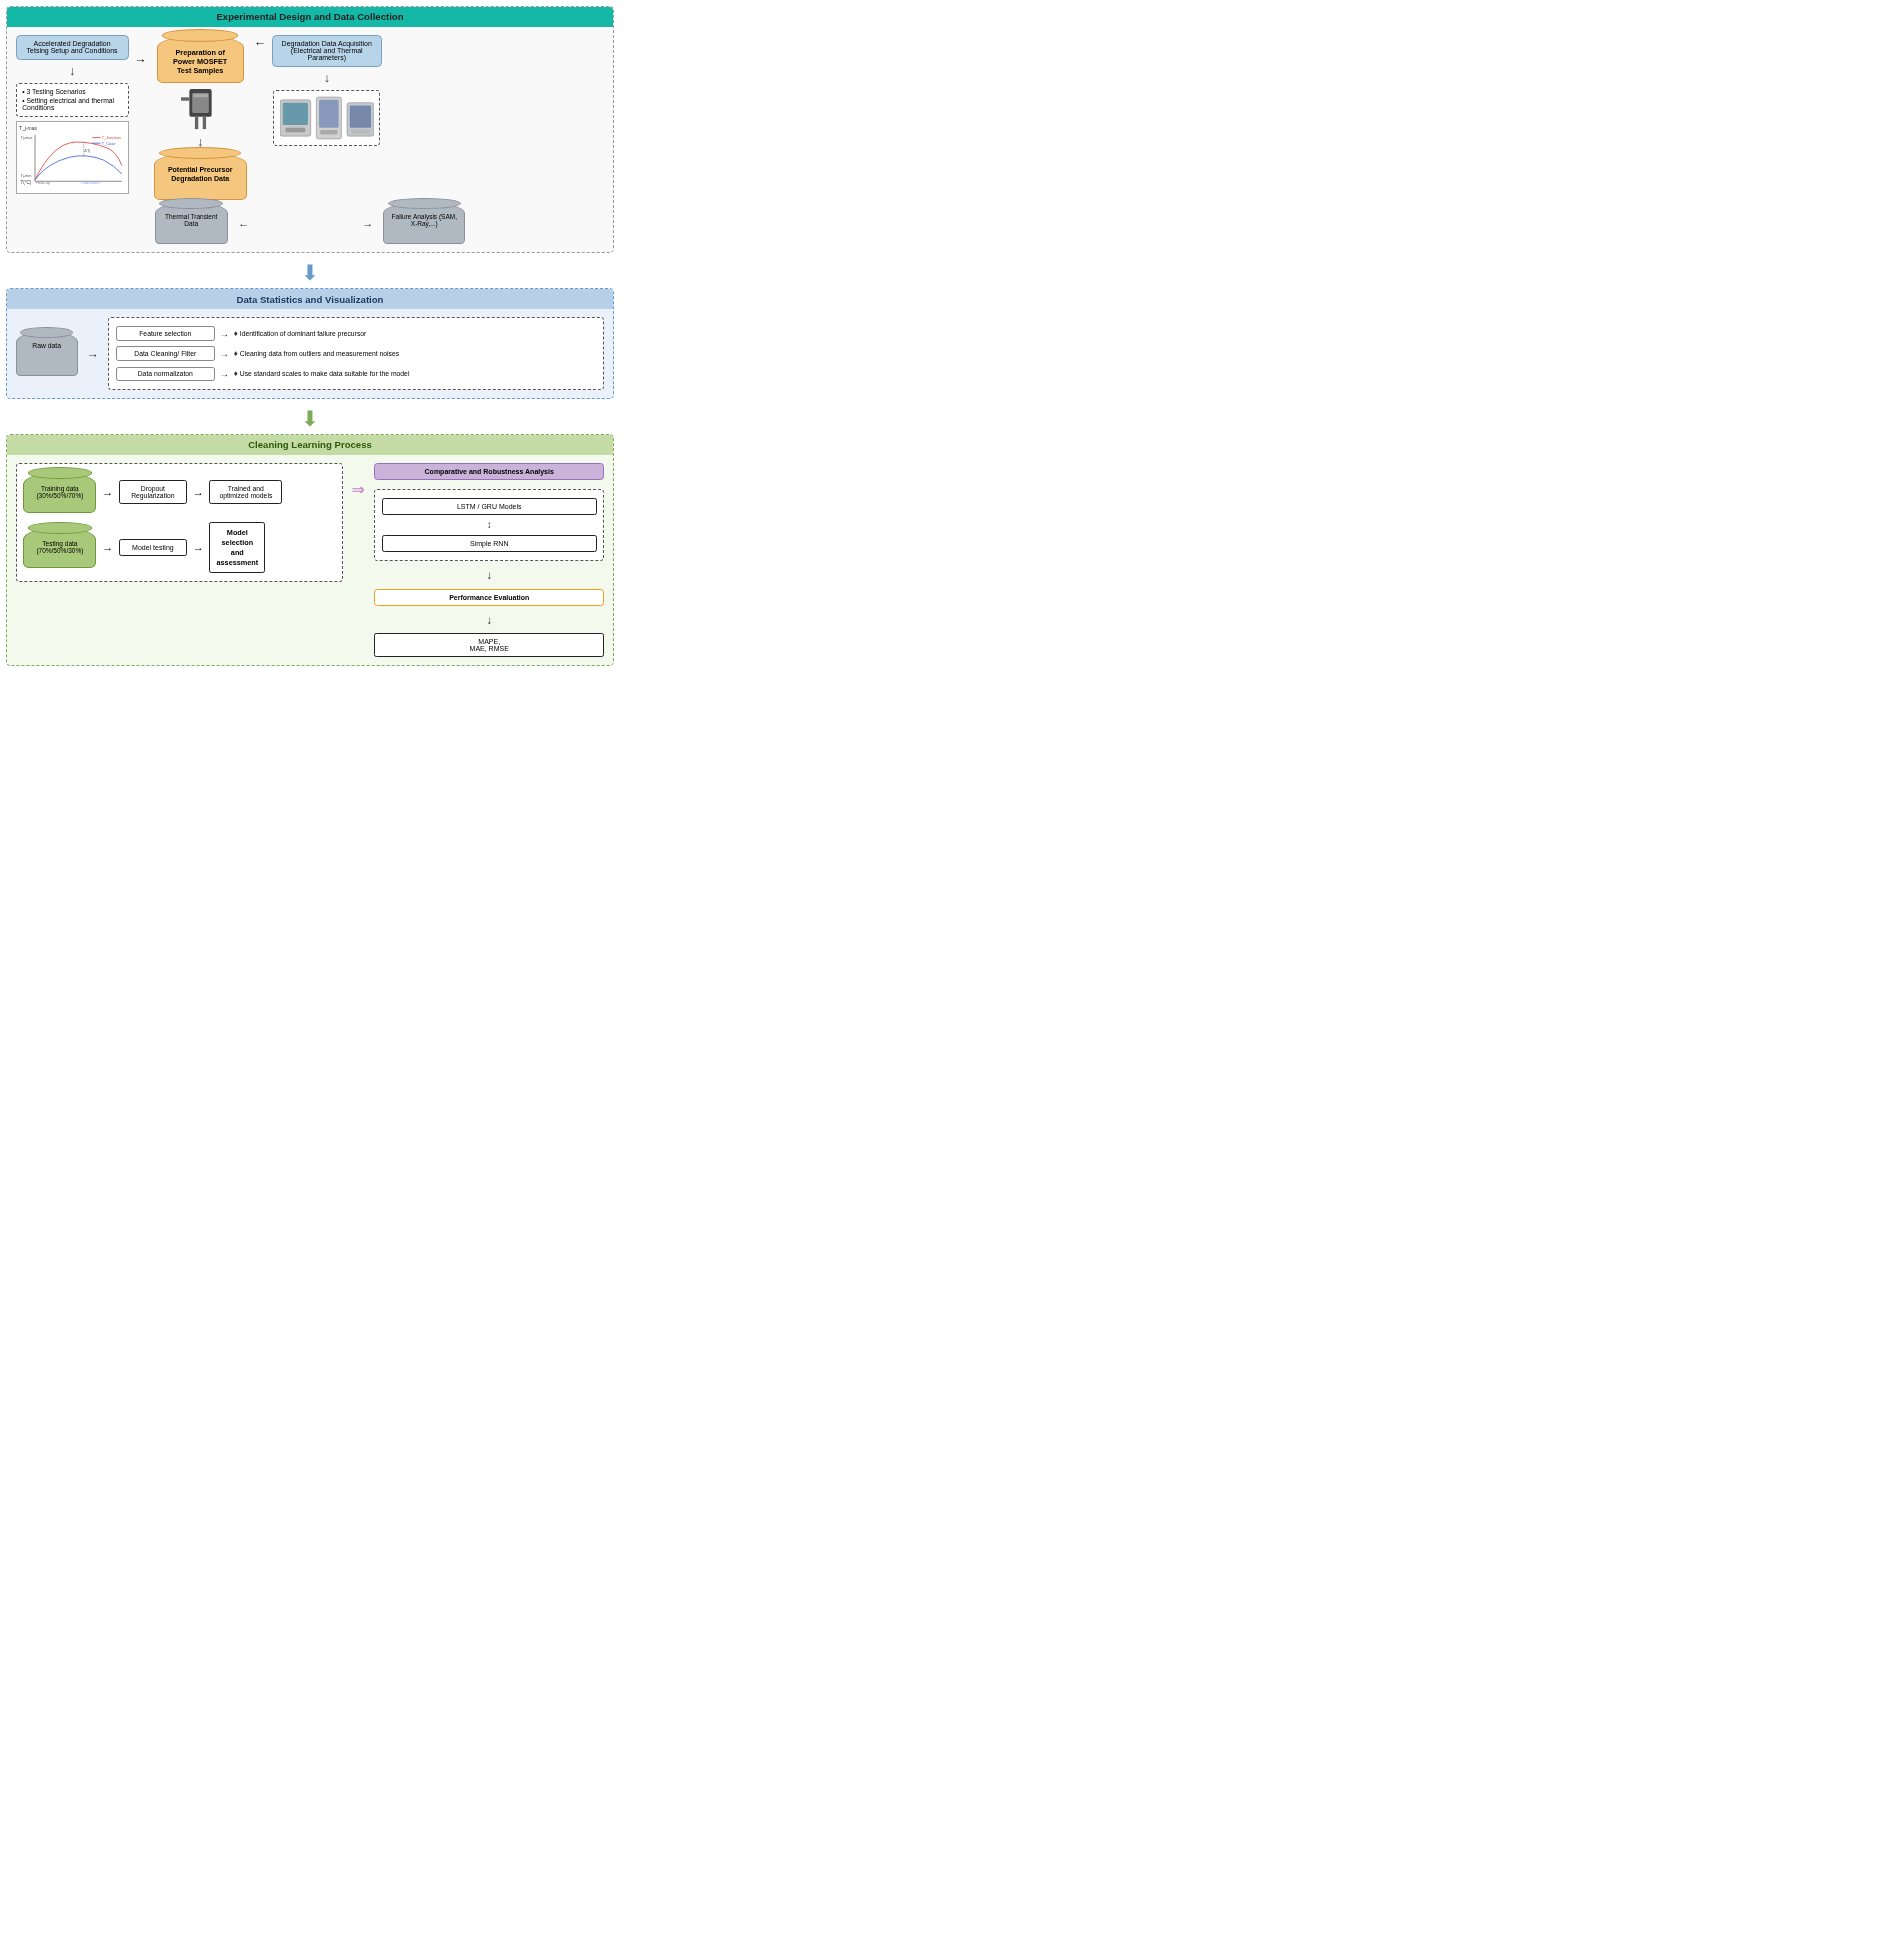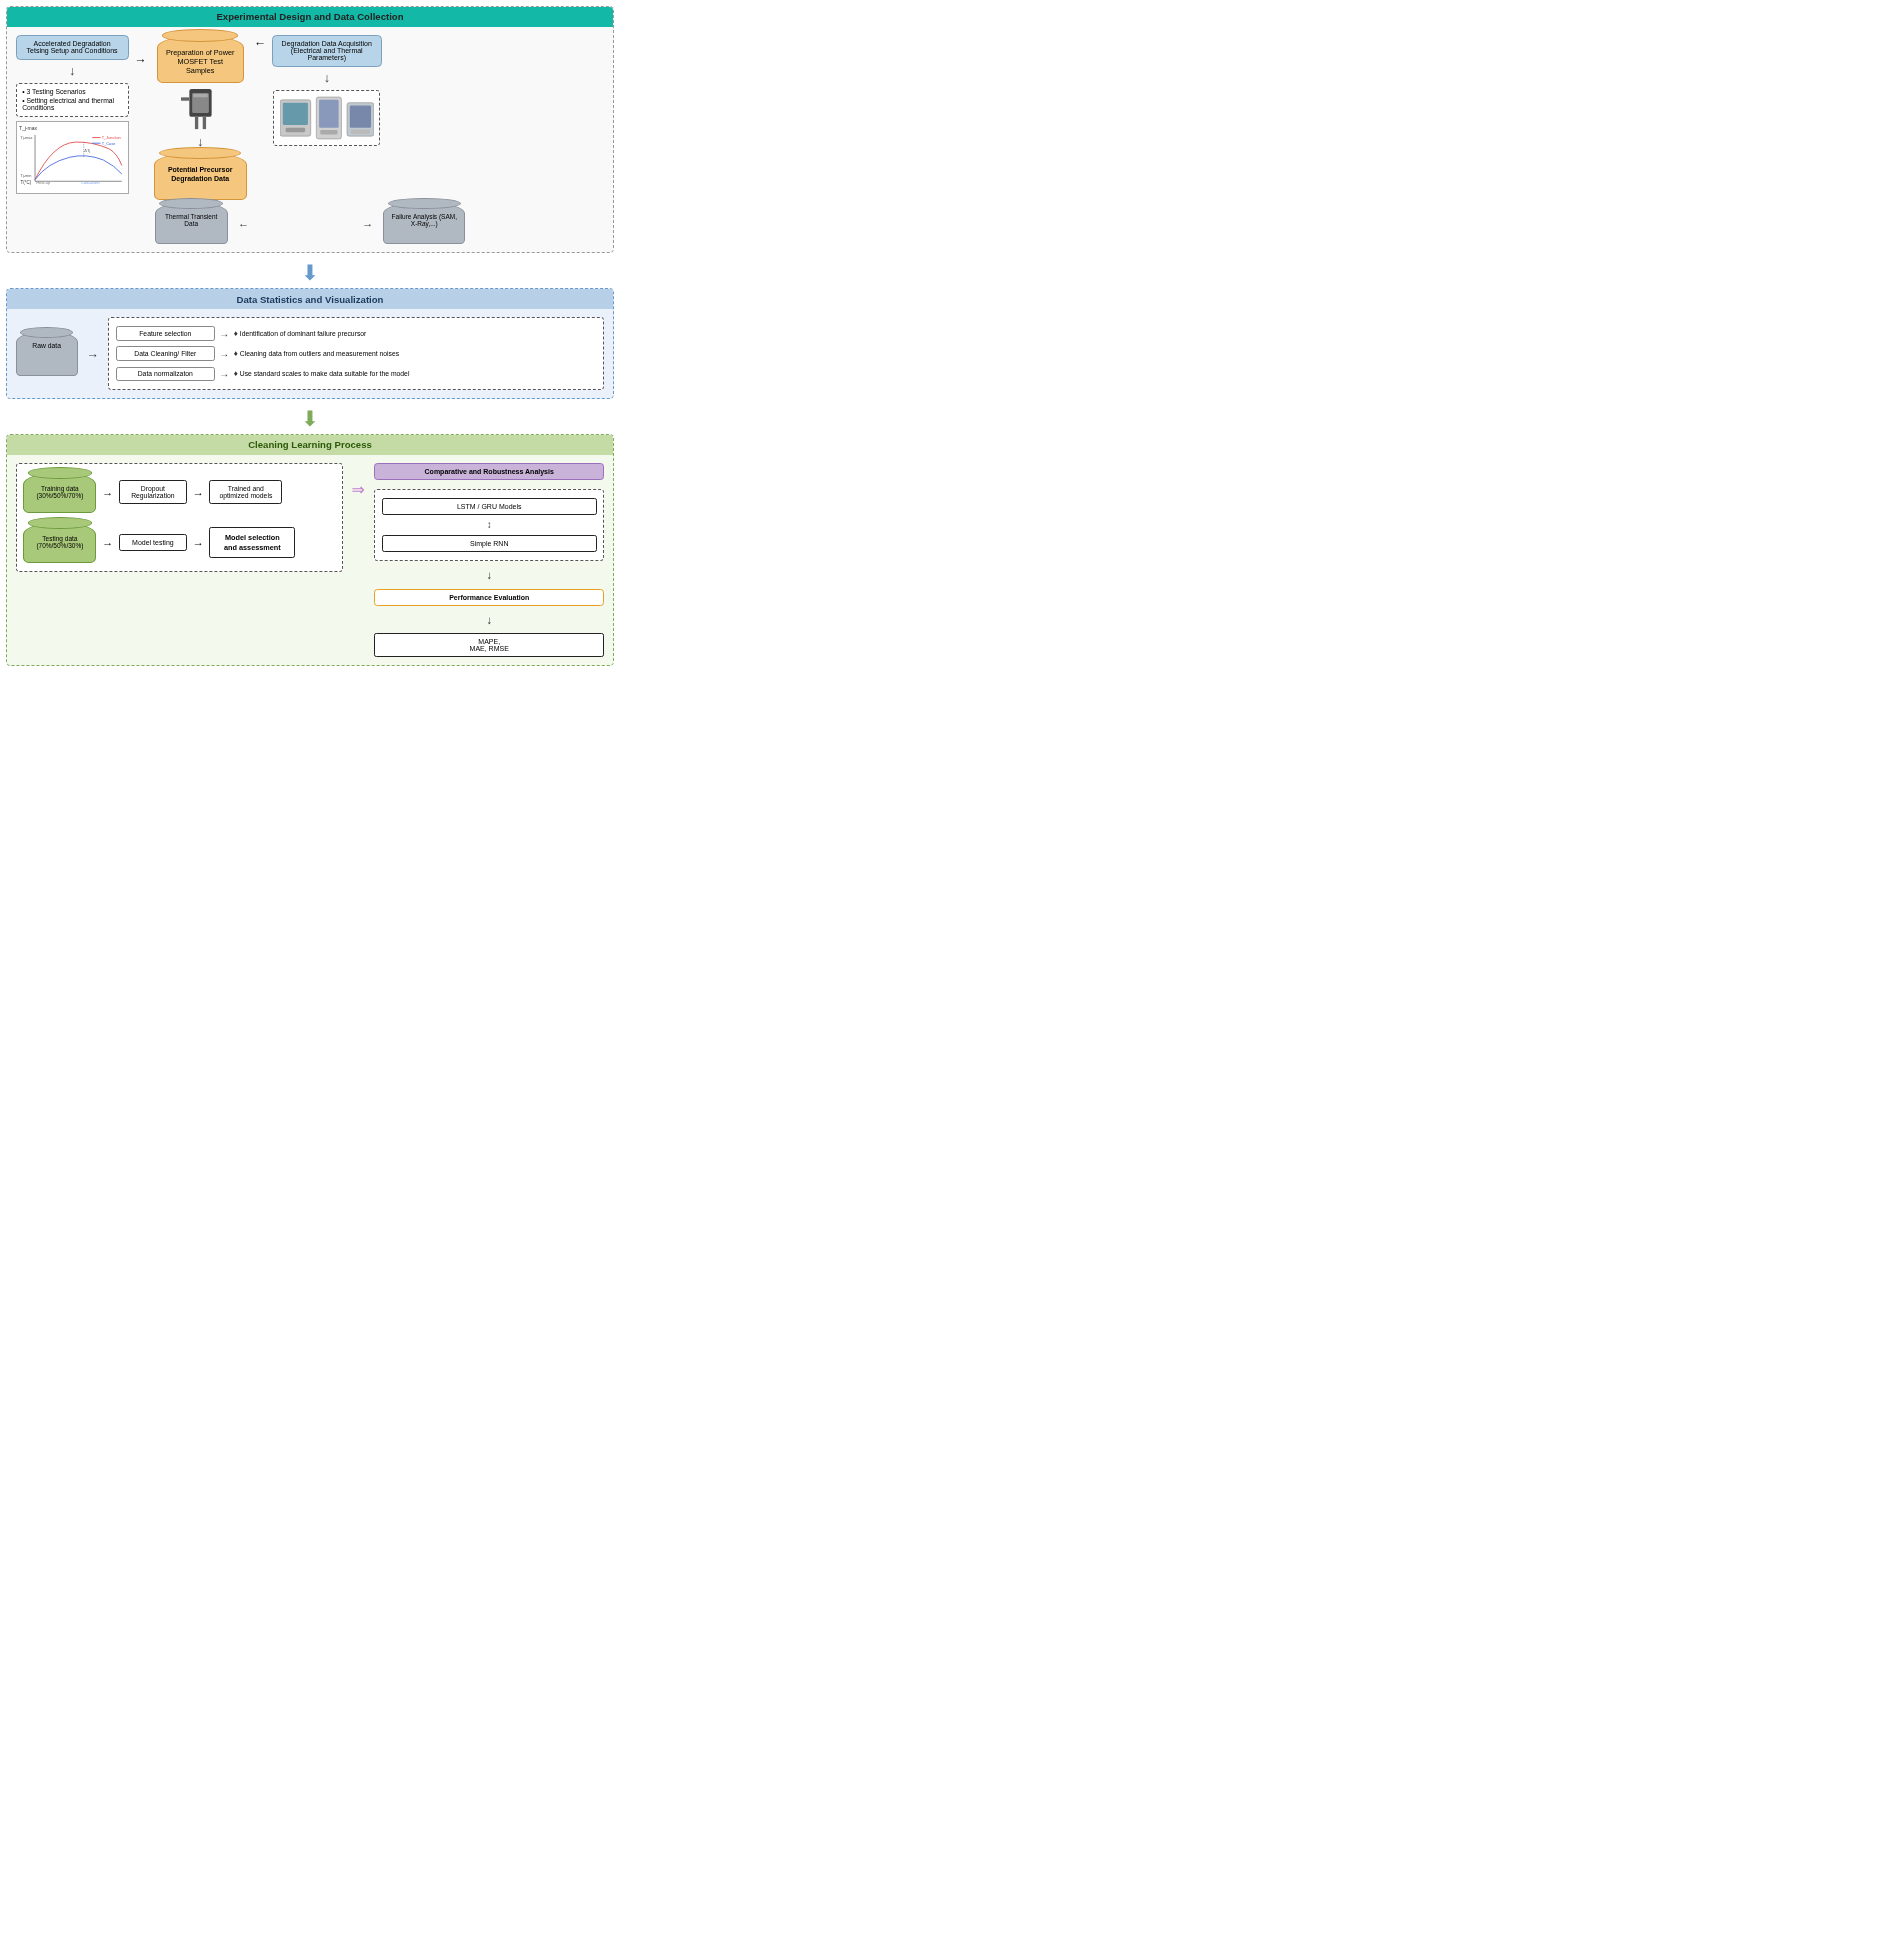--- a/index.html
+++ b/index.html
@@ -235,21 +235,21 @@
         </div>
       </div>
 
       <div style="display:flex; flex-direction:column; align-items:center; justify-content:flex-start; padding-top:17px;">
         <div style="font-size:12.4px;">→</div>
       </div>
 
       <div style="flex:0 0 96px; display:flex; flex-direction:column; align-items:center; gap:3.4px;">
         <div class="orange-cylinder" style="width:87px; min-height:45px; position:relative;">
           <div style="position:absolute; top:-6.2px; left:4.5px; right:4.5px; height:12.4px; background:#f5c77e; border:1.1px solid #d4943a; border-radius:50%;"></div>
-          <span style="font-size:7.3px; font-weight:normal;">Preparation of Power MOSFET Test Samples</span>
+          <span style="font-size:7.3px; font-weight:bold;">Preparation of Power MOSFET Test Samples</span>
         </div>
 
         <div style="width:45px; height:45px; display:flex; flex-direction:column; align-items:center; justify-content:flex-end;">
           <svg width="39" height="45" viewBox="0 0 70 80">
 
             <rect x="15" y="5" width="40" height="50" rx="4" fill="#444"></rect>
             <rect x="20" y="12" width="30" height="36" rx="2" fill="#888"></rect>
             <rect x="22" y="14" width="26" height="6" rx="1" fill="#aaa"></rect>
 
             <rect x="25" y="55" width="6" height="22" fill="#666"></rect>
@@ -411,21 +411,21 @@
             <span style="white-space:pre-line; font-size:6.5px; font-weight:normal;">Testing data
 (70%/50%/30%)</span>
           </div>
           <div style="font-size:11.3px;">→</div>
 
           <div class="black-box" style="width:68px;">
             <span>Model testing</span>
           </div>
           <div style="font-size:11.3px;">→</div>
 
-          <div style="width:86px; border:0.8px solid #222; border-radius:2.3px; padding:4.5px; text-align:center; background:#fff;">
+          <div style="width:56px; border:0.8px solid #222; border-radius:2.3px; padding:4.5px; text-align:center; background:#fff;">
             <strong style="white-space:pre-line; font-size:7.3px;">Model selection
 and assessment</strong>
           </div>
         </div>
       </div>
 
       <div style="display:flex; align-items:center; padding-top:17px; font-size:16px; color:#c080d0;">⇒</div>
 
       <div class="col" style="flex:1; align-items:stretch;">
 

